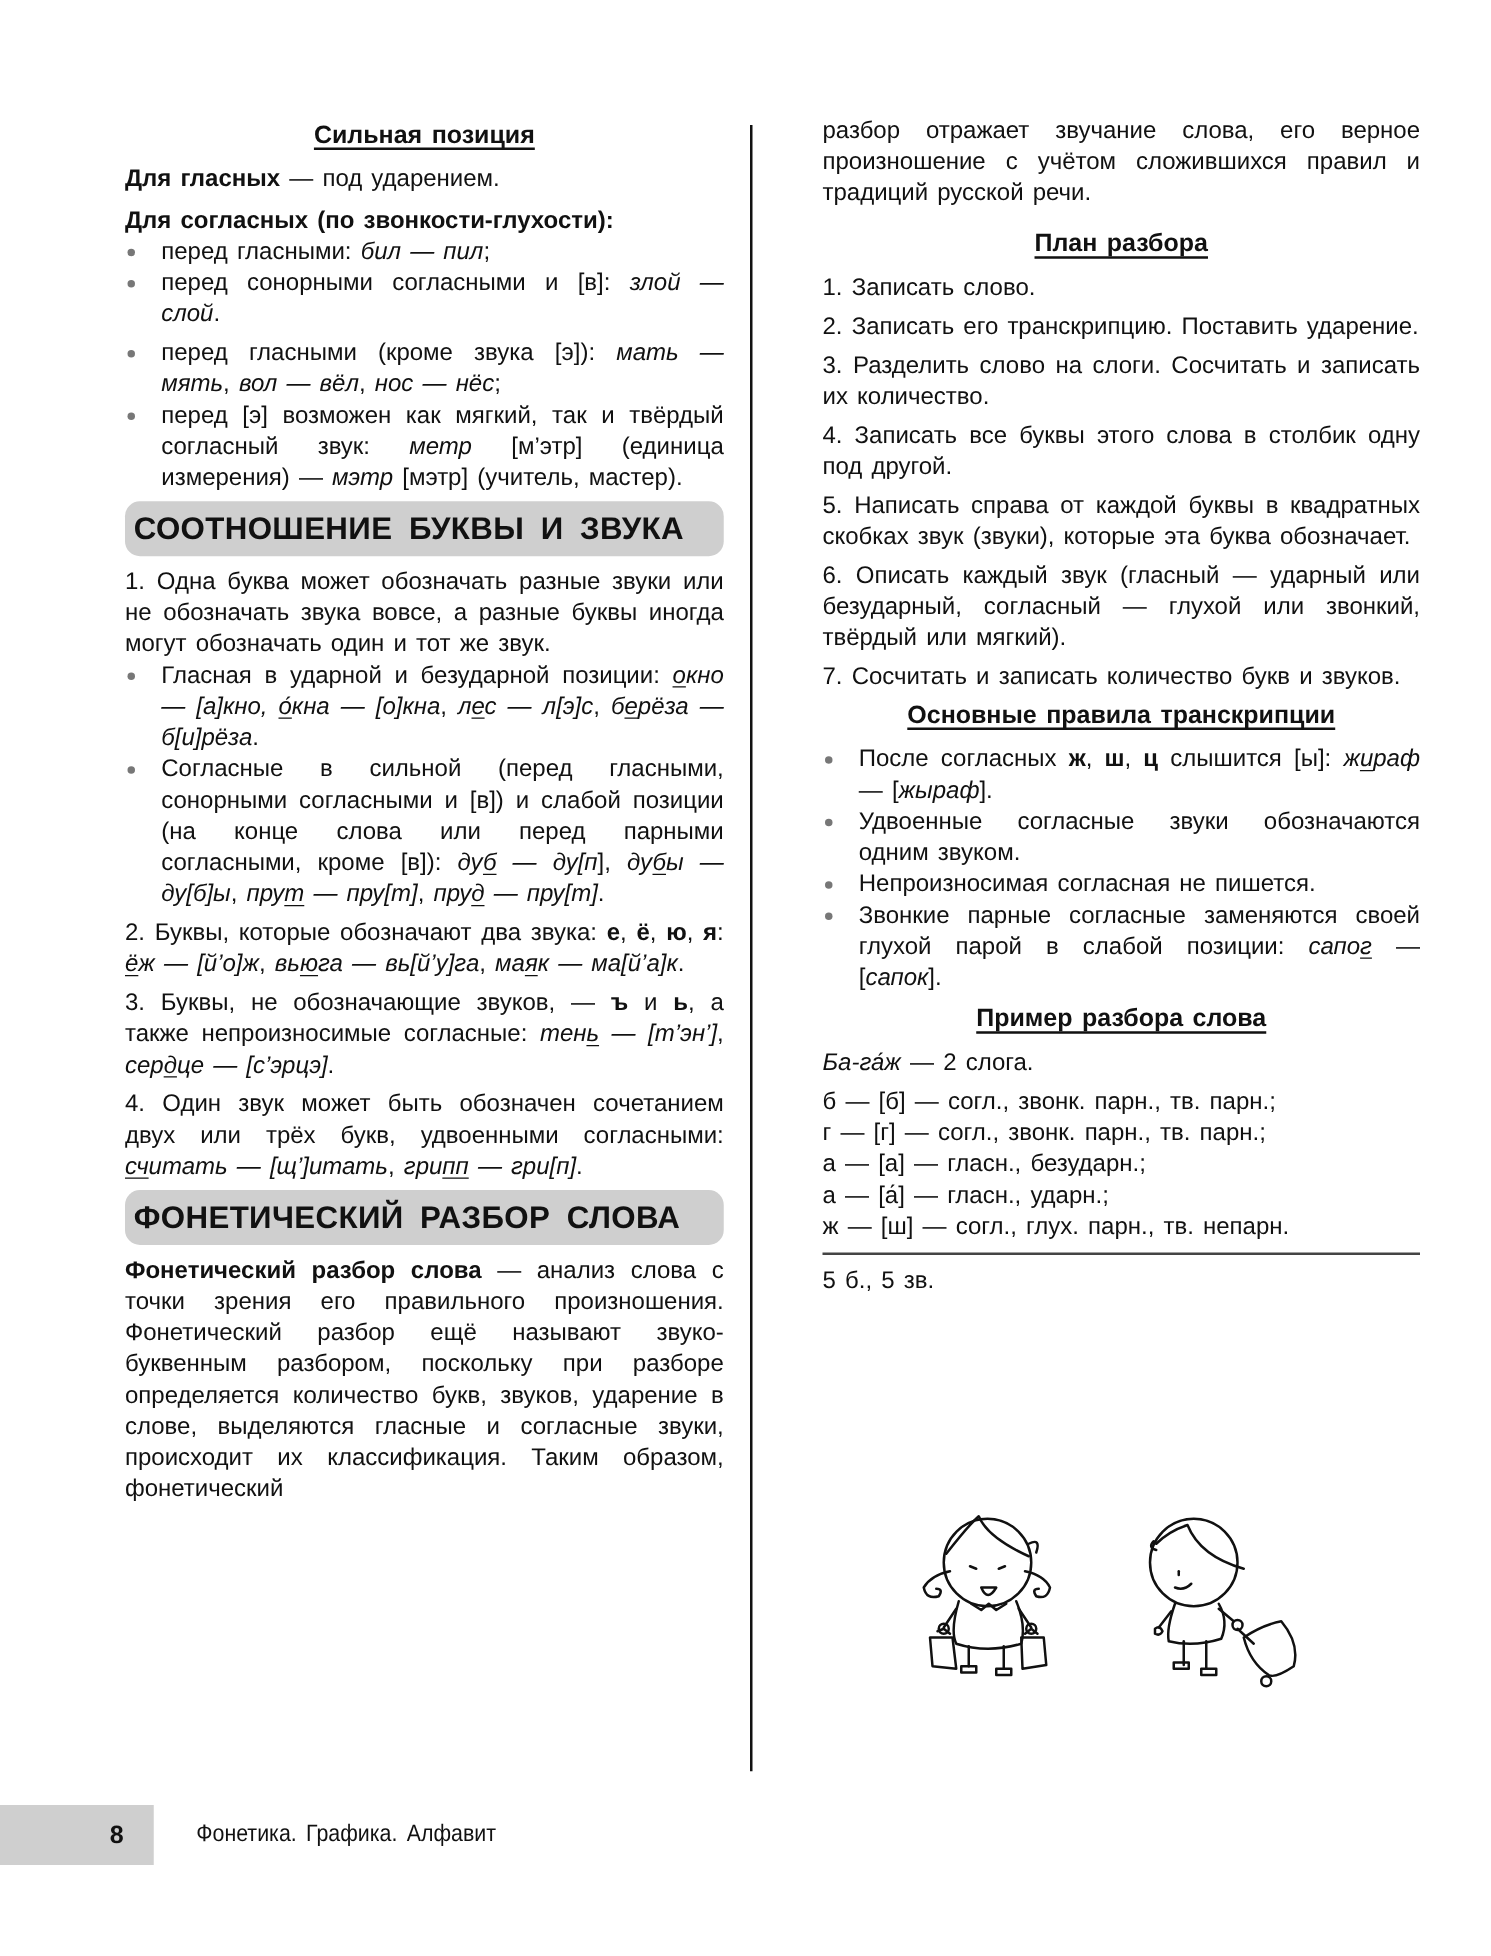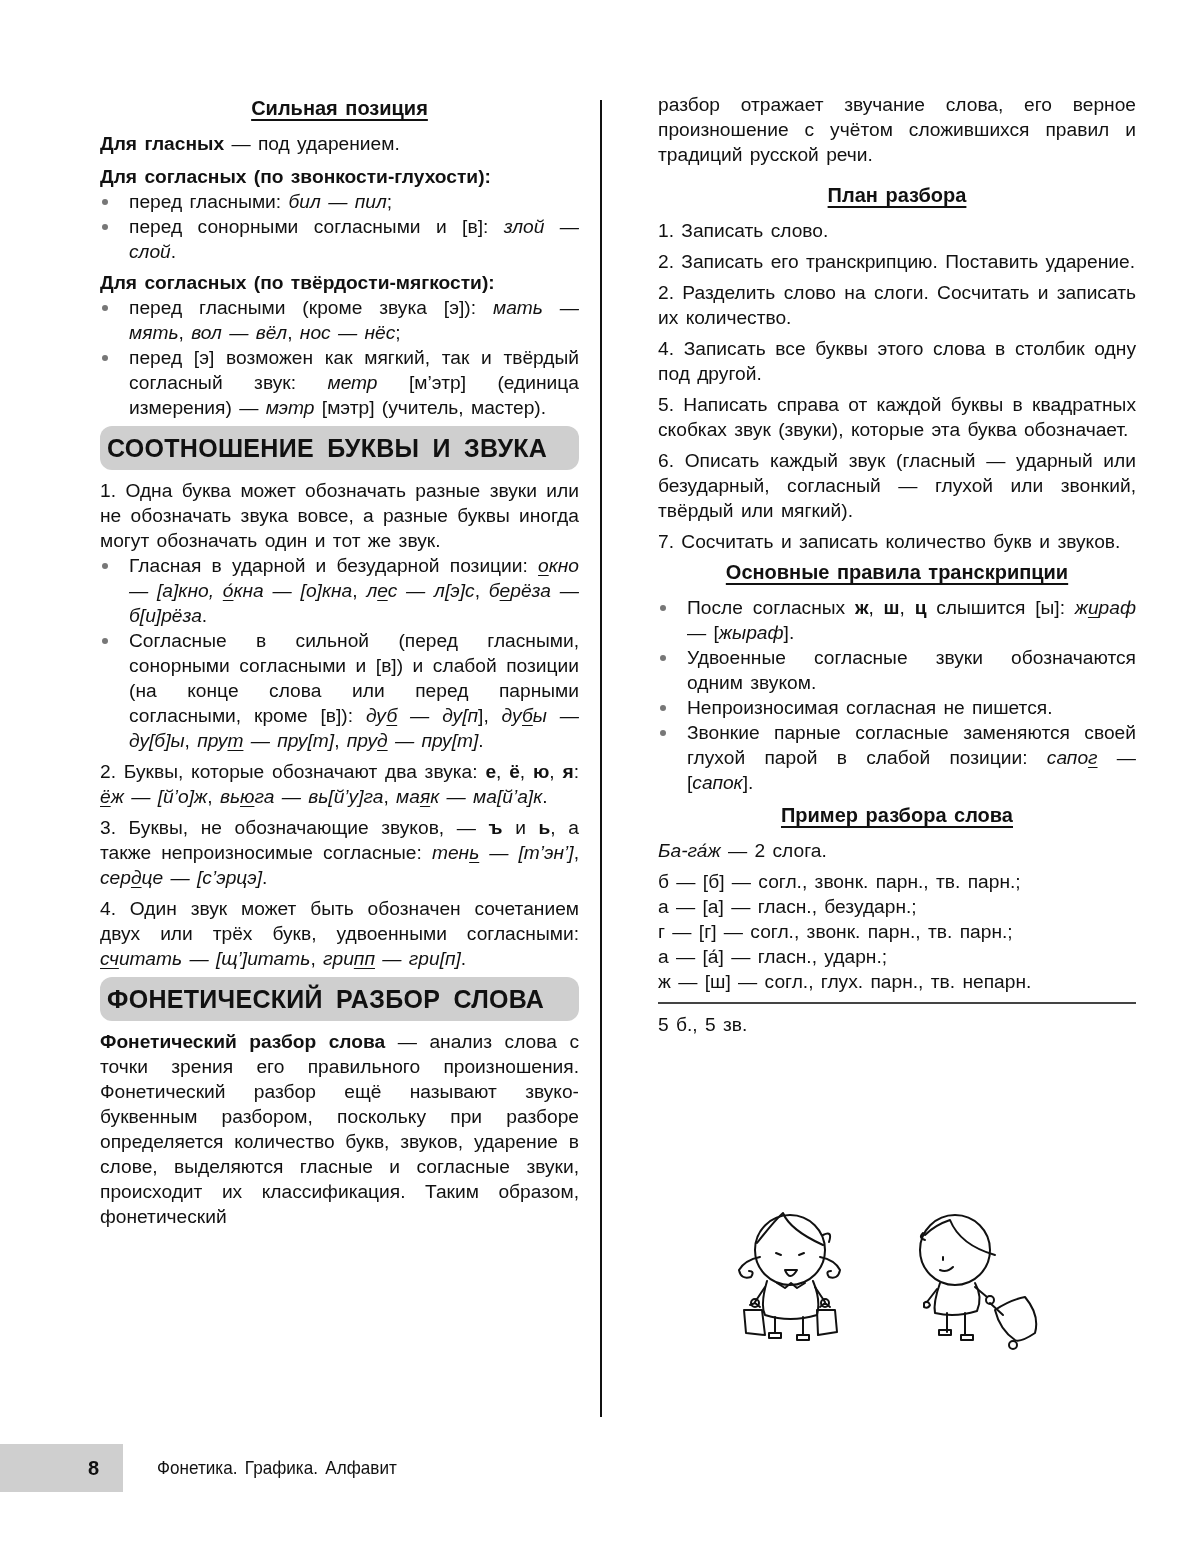--- a/index.html
+++ b/index.html
@@ -88,21 +88,20 @@
   <div class="subhead">Сильная позиция</div>
 
   <p style="margin-bottom:8px;"><span class="bold">Для гласных</span><span> — под ударением.</span></p>
 
   <p class="bold tight">Для согласных (по звонкости-глухости):</p>
   <ul class="bul">
     <li><span>перед гласными: </span><span class="it">бил — пил</span><span>;</span></li>
     <li><span>перед сонорными согласными и [в]: </span><span class="it">злой — слой</span><span>.</span></li>
   </ul>
 
-  <p class="bold tight">Для согласных (по твёрдости-мягкости):</p>
   <ul class="bul" style="">
     <li><span>перед гласными (кроме звука [э]): </span><span class="it">мать — мять</span><span>, </span><span class="it">вол — вёл</span><span>, </span><span class="it">нос — нёс</span><span>;</span></li>
     <li><span>перед [э] возможен как мягкий, так и твёрдый согласный звук: </span><span class="it">метр</span><span> [м’этр] (единица измерения) — </span><span class="it">мэтр</span><span> [мэтр] (учитель, мастер).</span></li>
   </ul>
 
   <div class="sectionhead">СООТНОШЕНИЕ БУКВЫ И ЗВУКА</div>
   <div style="height:8px"></div>
 
   <p class="tight">1. Одна буква может обозначать разные звуки или не обозначать звука вовсе, а разные буквы иногда могут обозначать один и тот же звук.</p>
   <ul class="bul">
@@ -120,40 +119,40 @@
   <div style="height:8px"></div>
   <p><b>Фонетический разбор слова</b><span> — анализ слова с точки зрения его правильного произношения. Фонетический разбор ещё называют звуко-буквенным разбором, поскольку при разборе определяется количество букв, звуков, ударение в слове, выделяются гласные и согласные звуки, происходит их классификация. Таким образом, фонетический</span></p>
 </div>
 
 <div class="col col-right">
   <p style="margin-bottom:16px;">разбор отражает звучание слова, его верное произношение с учётом сложившихся правил и традиций русской речи.</p>
 
   <div class="subhead">План разбора</div>
   <p>1. Записать слово.</p>
   <p>2. Записать его транскрипцию. Поставить ударение.</p>
-  <p>2. Разделить слово на слоги. Сосчитать и записать их количество.</p>
+  <p>3. Разделить слово на слоги. Сосчитать и записать их количество.</p>
   <p>4. Записать все буквы этого слова в столбик одну под другой.</p>
   <p>5. Написать справа от каждой буквы в квадратных скобках звук (звуки), которые эта буква обозначает.</p>
   <p>6. Описать каждый звук (гласный — ударный или безударный, согласный — глухой или звонкий, твёрдый или мягкий).</p>
   <p style="">7. Сосчитать и записать количество букв и звуков.</p>
 
   <div class="subhead">Основные правила транскрипции</div>
   <ul class="bul">
     <li><span>После согласных </span><b>ж</b><span>, </span><b>ш</b><span>, </span><b>ц</b><span> слышится [ы]: </span><span class="it"><span>ж</span><span class="u">и</span><span>раф</span></span><span> — [</span><span class="it">жыраф</span><span>].</span></li>
     <li>Удвоенные согласные звуки обозначаются одним звуком.</li>
     <li>Непроизносимая согласная не пишется.</li>
     <li><span>Звонкие парные согласные заменяются своей глухой парой в слабой позиции: </span><span class="it"><span>сапо</span><span class="u">г</span></span><span> — [</span><span class="it">сапок</span><span>].</span></li>
   </ul>
 
   <div class="subhead" style="margin-top:8px;">Пример разбора слова</div>
   <p style="text-align:left;"><span class="it">Ба-га́ж</span><span> — 2 слога.</span></p>
   <div style="text-align:left;">
     <div>б — [б] — согл., звонк. парн., тв. парн.;</div>
+    <div>г — [г] — согл., звонк. парн., тв. парн.;</div>
     <div>а — [а] — гласн., безударн.;</div>
-    <div>г — [г] — согл., звонк. парн., тв. парн.;</div>
     <div>а — [а́] — гласн., ударн.;</div>
     <div>ж — [ш] — согл., глух. парн., тв. непарн.</div>
   </div>
   <div class="hr"></div>
   <p style="text-align:left;">5 б., 5 зв.</p>
 </div>
 
 <div class="illus">
   <svg width="330" height="150" viewBox="0 0 330 150" fill="none" stroke="#111" stroke-width="2" stroke-linecap="round" stroke-linejoin="round">
     <g>

